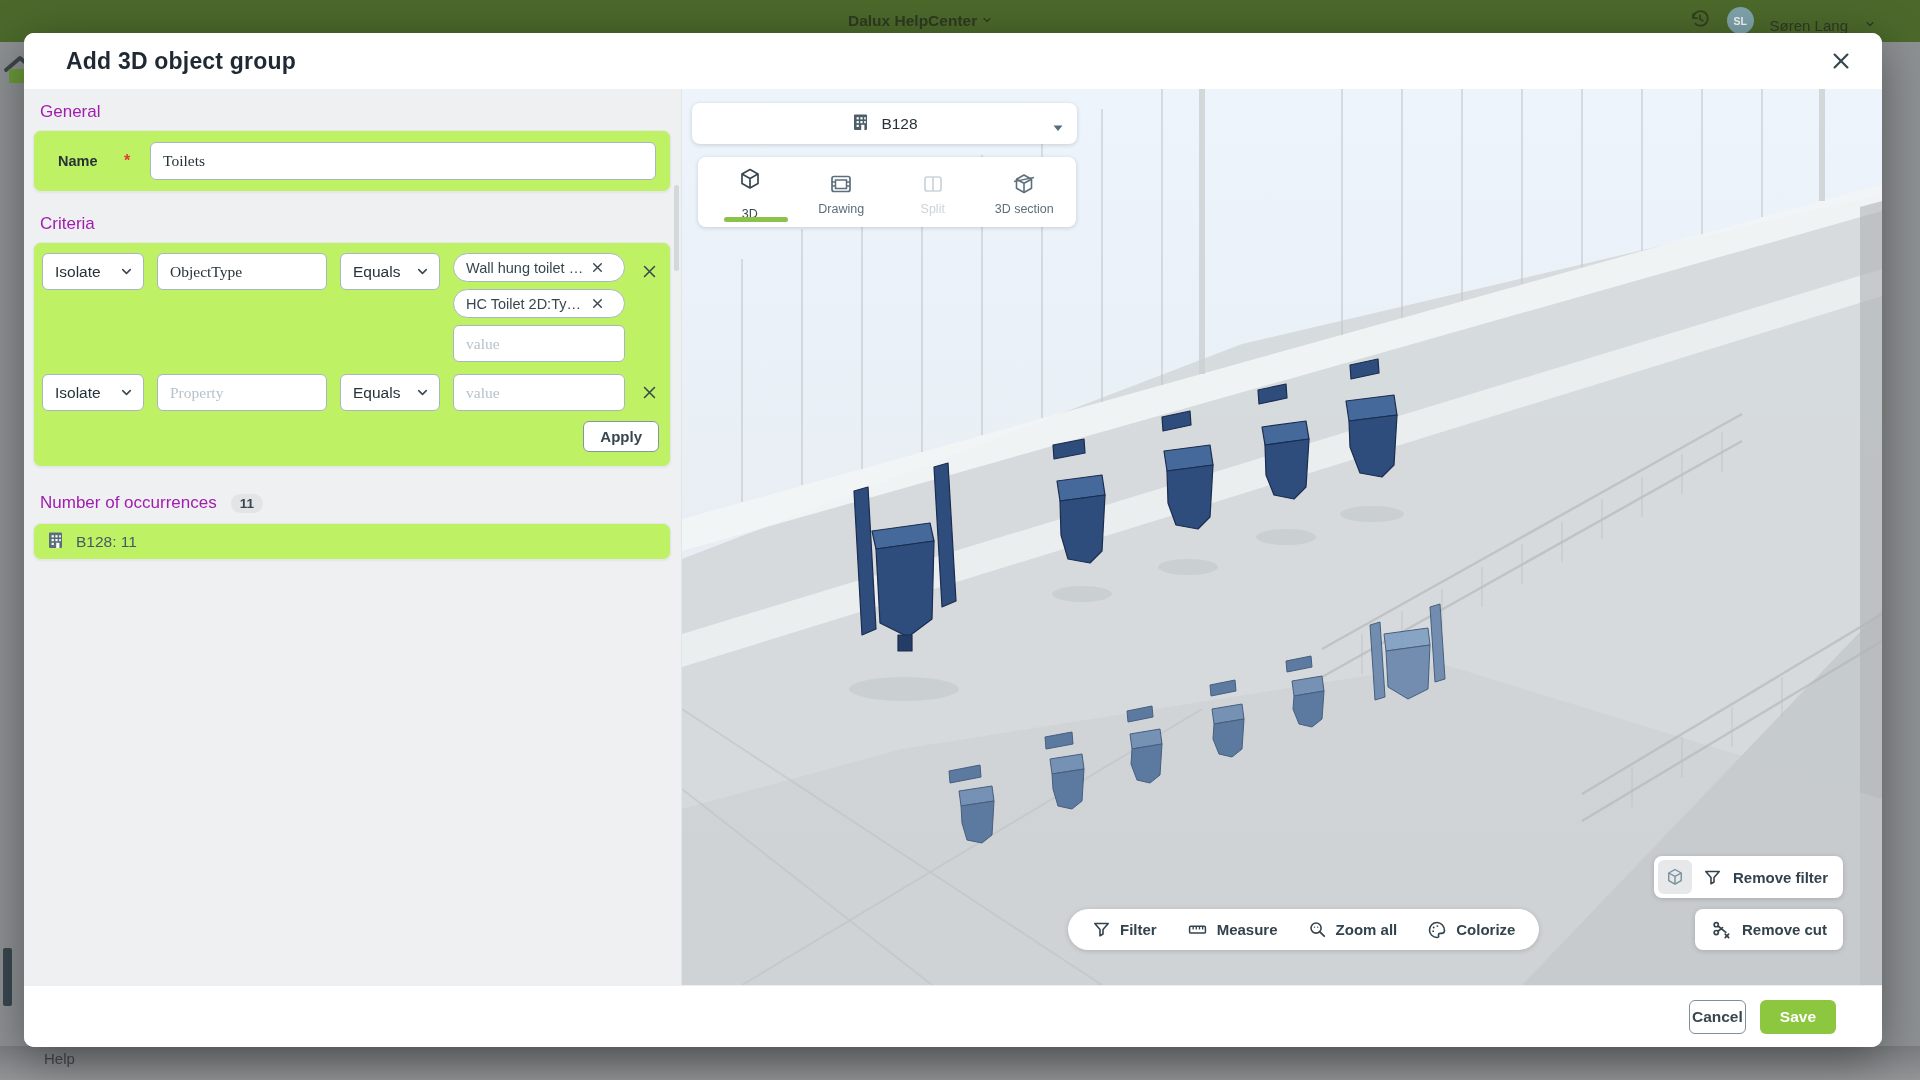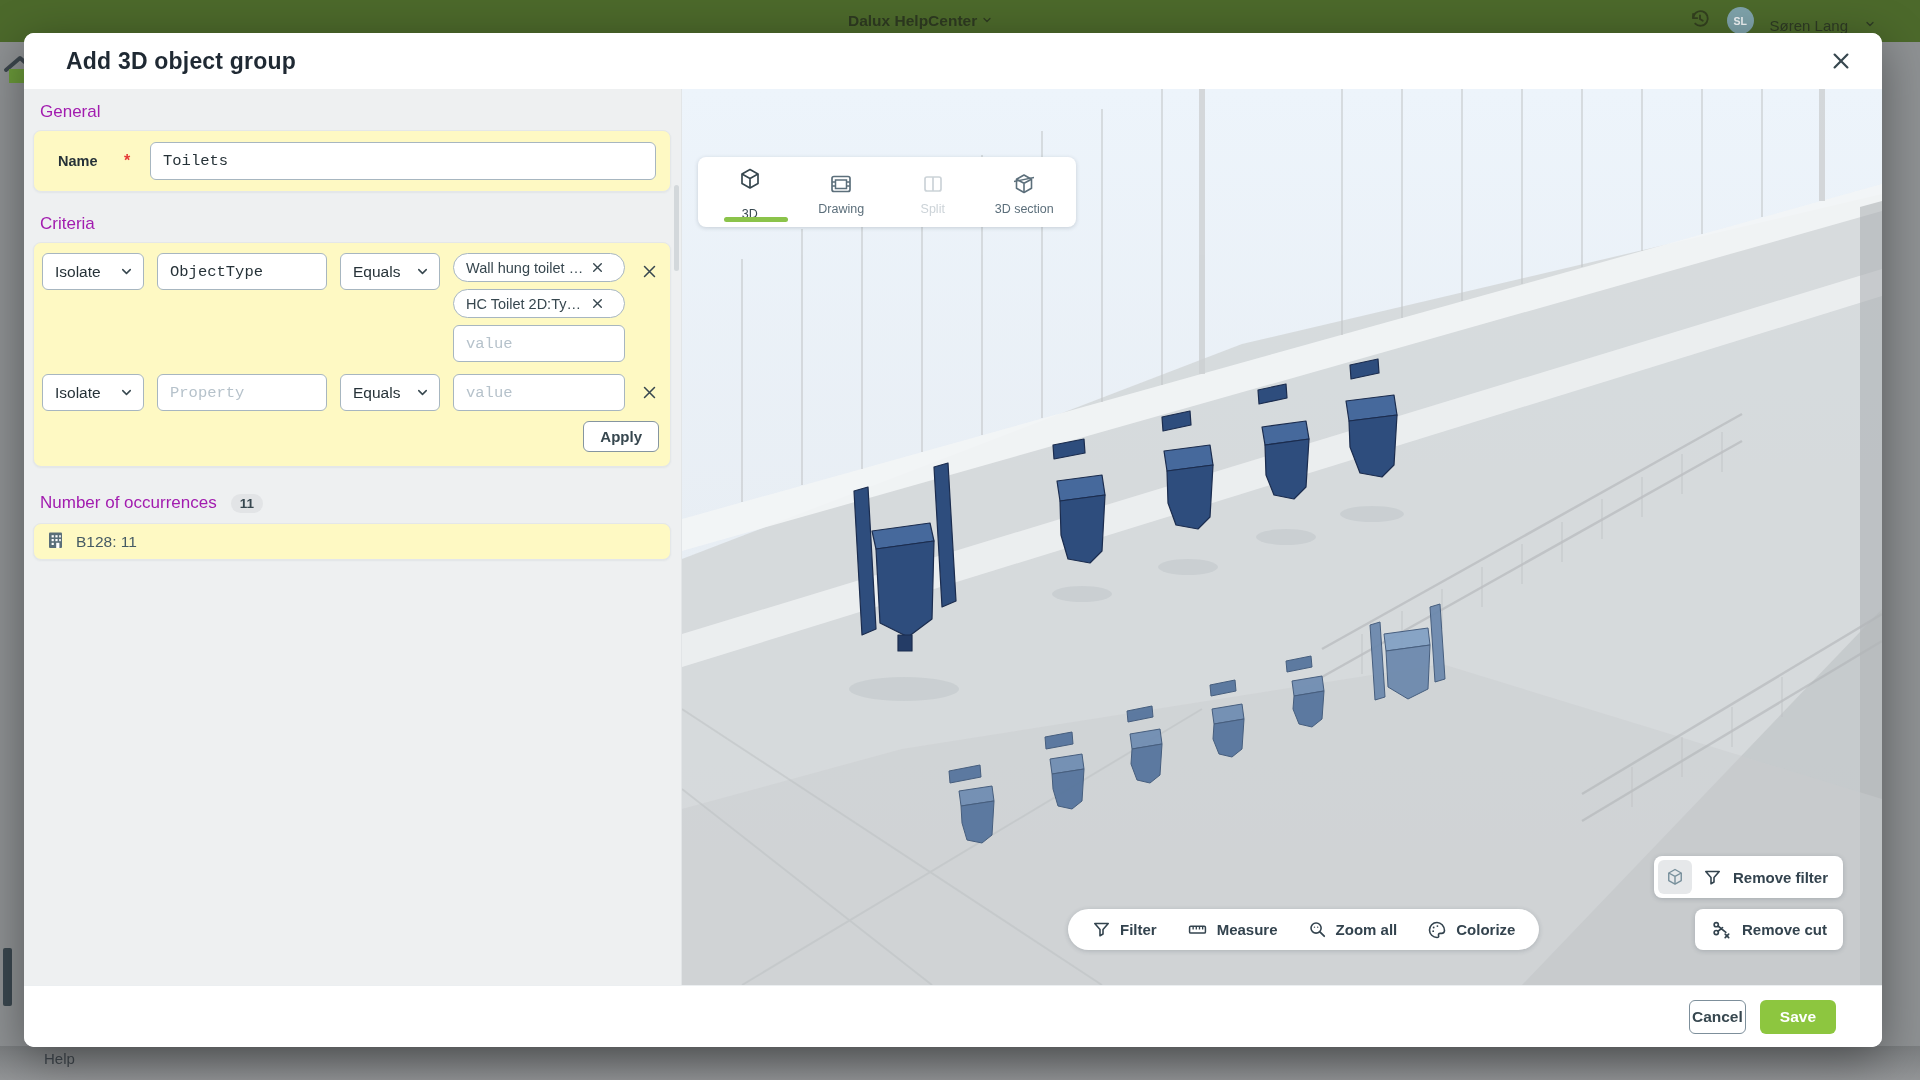--- a/index.html
+++ b/index.html
@@ -33,27 +33,27 @@
                   align-items:center; justify-content:flex-end; gap:14px; padding-right:46px; }
   .btn-cancel { height:34px; padding:0 2px; border-radius:6px; border:1.5px solid #7d8f9b; background:#fff;
                 font-family:inherit; font-size:15.5px; font-weight:bold; color:#37474f; cursor:pointer; }
   .btn-save { height:34px; padding:0 20px; border-radius:6px; border:none; background:#8dc63f;
               font-family:inherit; font-size:15.5px; font-weight:bold; color:#fff; cursor:pointer; }
 
   
   .panel-left { width:658px; flex:0 0 658px; background:#eef0f1; padding:13px 10px 0 9px;
                 border-right:1px solid #e2e5e7; position:relative; }
   .section-label { font-size:17px; color:#a21caf; margin-left:7px; }
-  .card { background:#fef9c3; border:1px solid #e4e7e9; border-radius:8px; box-shadow:0 1px 2px rgba(40,60,80,.06); }
+  .card { background:#bef264; border:1px solid #e4e7e9; border-radius:8px; box-shadow:0 1px 2px rgba(40,60,80,.06); }
 
   .name-card { margin-top:8px; height:62px; display:flex; align-items:center; padding:0 14px 0 24px; }
   .name-label { width:66px; font-size:14.5px; font-weight:bold; color:#263238; }
   .req-star { width:26px; color:#e53935; font-size:16px; font-weight:bold; }
   .text-input { height:38px; border:1.5px solid #a7b6c0; border-radius:6px; padding:3px 12px;
-                font-family:Liberation Mono, monospace; font-size:15.5px; color:#263238; background:#fff; outline:none; width:100%; }
+                font-family:Liberation Serif, serif; font-size:15.5px; color:#263238; background:#fff; outline:none; width:100%; }
   .text-input::placeholder { color:#b6c2cb; }
   .name-input { flex:1; }
 
   .crit-label { margin-top:22px; }
   .crit-card { margin-top:8px; padding:10px 8px 14px 8px; }
   .crit-grid { display:grid; grid-template-columns:102px 170px 100px 172px 22px; column-gap:13px; align-items:start; }
   .crit-grid + .crit-grid { margin-top:12px; }
   .sel { height:37px; border:1.5px solid #a7b6c0; border-radius:6px; background:#fff; display:flex;
          align-items:center; justify-content:space-between; padding:0 9px 0 12px; font-size:15.5px; color:#263238; cursor:pointer; }
   .small-input { height:37px; }
@@ -374,20 +374,41 @@
           <polygon points="610,592 640,587 642,602 612,607" fill="#6f8cb2"></polygon>
           <polygon points="612,607 642,602 640,630 630,638 617,635 611,620" fill="#54739c"></polygon>
 
           <polygon points="688,536 698,533 703,608 693,611" fill="#6b88ad"></polygon>
           <polygon points="748,518 758,515 763,590 753,593" fill="#6b88ad"></polygon>
           <polygon points="702,545 746,539 748,556 704,562" fill="#82a0c4"></polygon>
           <polygon points="704,562 748,556 746,600 726,610 706,598" fill="#6b88ad"></polygon>
         </g>
       </svg>
 
+      <div class="model-select">
+        <span>
+          <svg width="20" height="20" viewBox="0 0 20 20">
+            <rect x="3" y="2.5" width="13" height="15.5" rx="1" fill="#4b5e69"></rect>
+            <rect x="5.6" y="5.2" width="2.2" height="2.2" fill="#fff"></rect>
+              <rect x="9.4" y="5.2" width="2.2" height="2.2" fill="#fff"></rect>
+              <rect x="13.2" y="5.2" width="1.6" height="2.2" fill="#fff"></rect>
+            <rect x="5.6" y="9" width="2.2" height="2.2" fill="#fff"></rect>
+              <rect x="9.4" y="9" width="2.2" height="2.2" fill="#fff"></rect>
+              <rect x="13.2" y="9" width="1.6" height="2.2" fill="#fff"></rect>
+            <rect x="5.6" y="12.8" width="2.2" height="2.2" fill="#fff"></rect>
+              <rect x="10.2" y="12.8" width="3.2" height="5.2" fill="#fff"></rect>
+          </svg>
+        </span>
+        <span>B128</span>
+        <span class="model-caret">
+          <svg width="12" height="10" viewBox="0 0 12 10">
+              <path d="M1.5 2.5h9L6 8z" fill="#546e7a"></path>
+            </svg>
+        </span>
+      </div>
 
       <div class="tabs-card">
         <div class="tab active">
           <svg width="24" height="24" viewBox="0 0 24 24" fill="none">
             <path d="M12 2.6 20 7v9.6L12 21 4 16.6V7z" stroke="currentColor" stroke-width="1.7" stroke-linejoin="round"></path>
             <path d="M4 7l8 4.4L20 7M12 11.4V21" stroke="currentColor" stroke-width="1.7" stroke-linejoin="round"></path>
           </svg>
           <span>3D</span>
           <span class="tab-underline"></span>
         </div>

